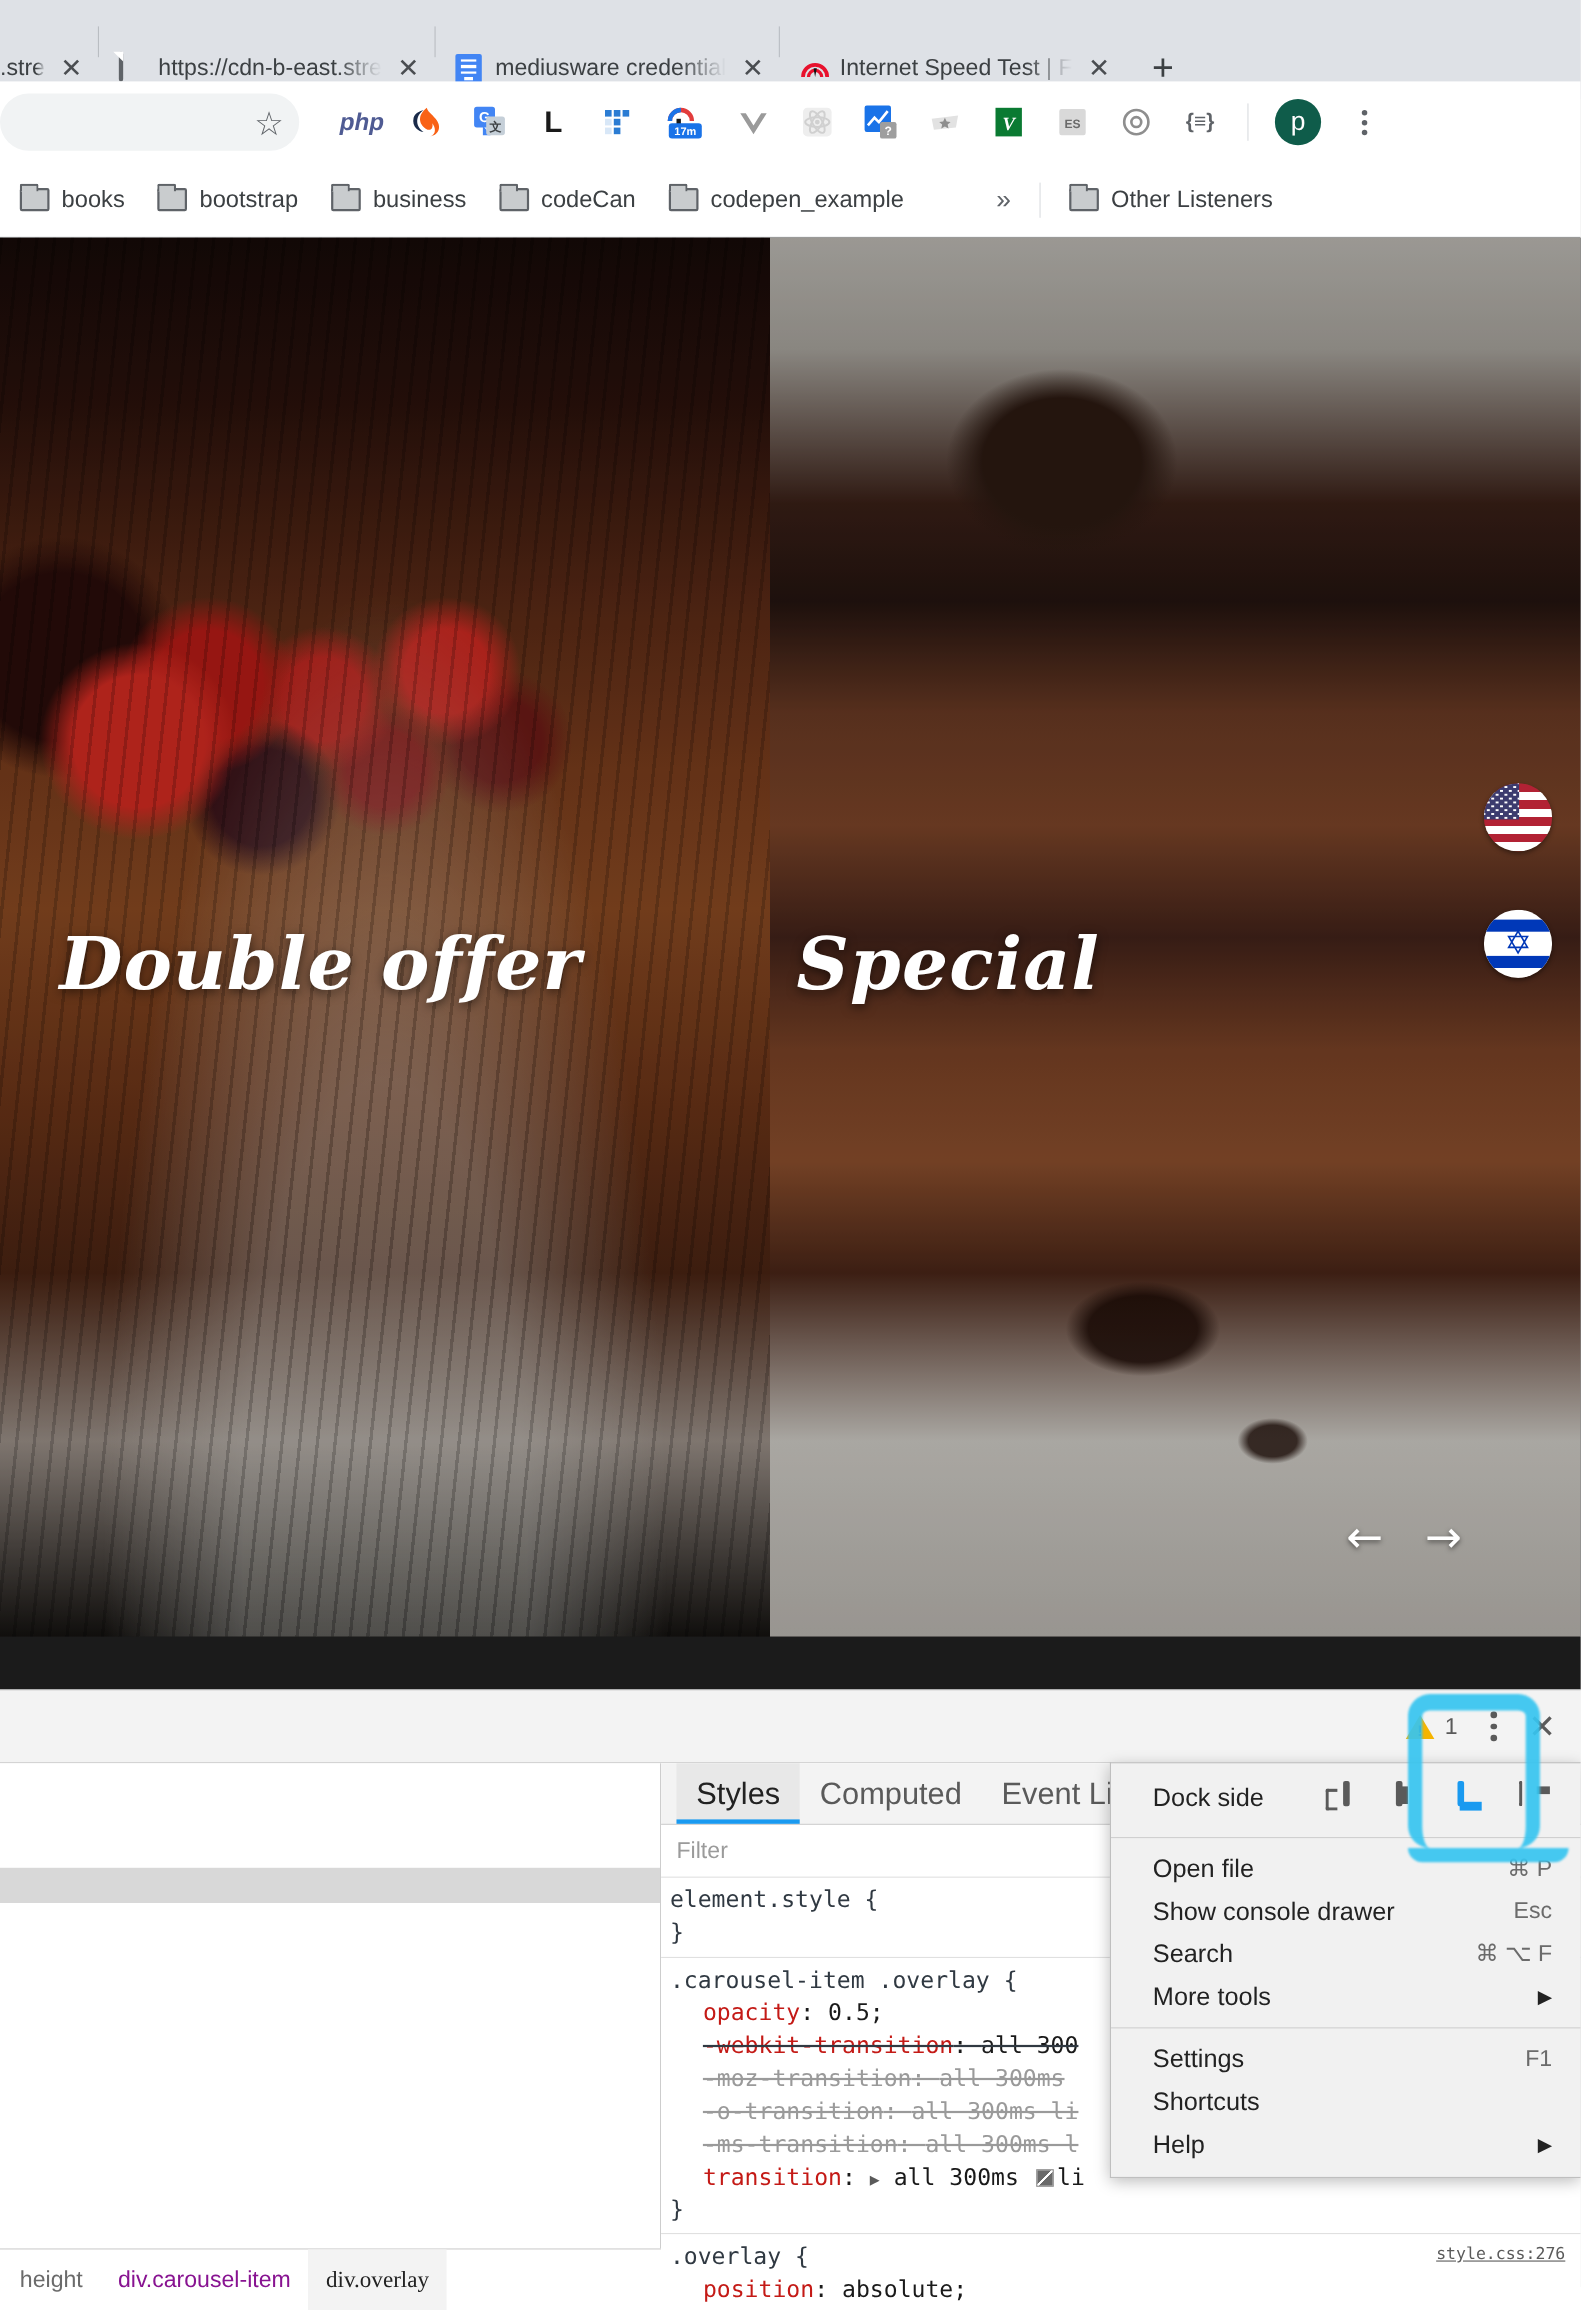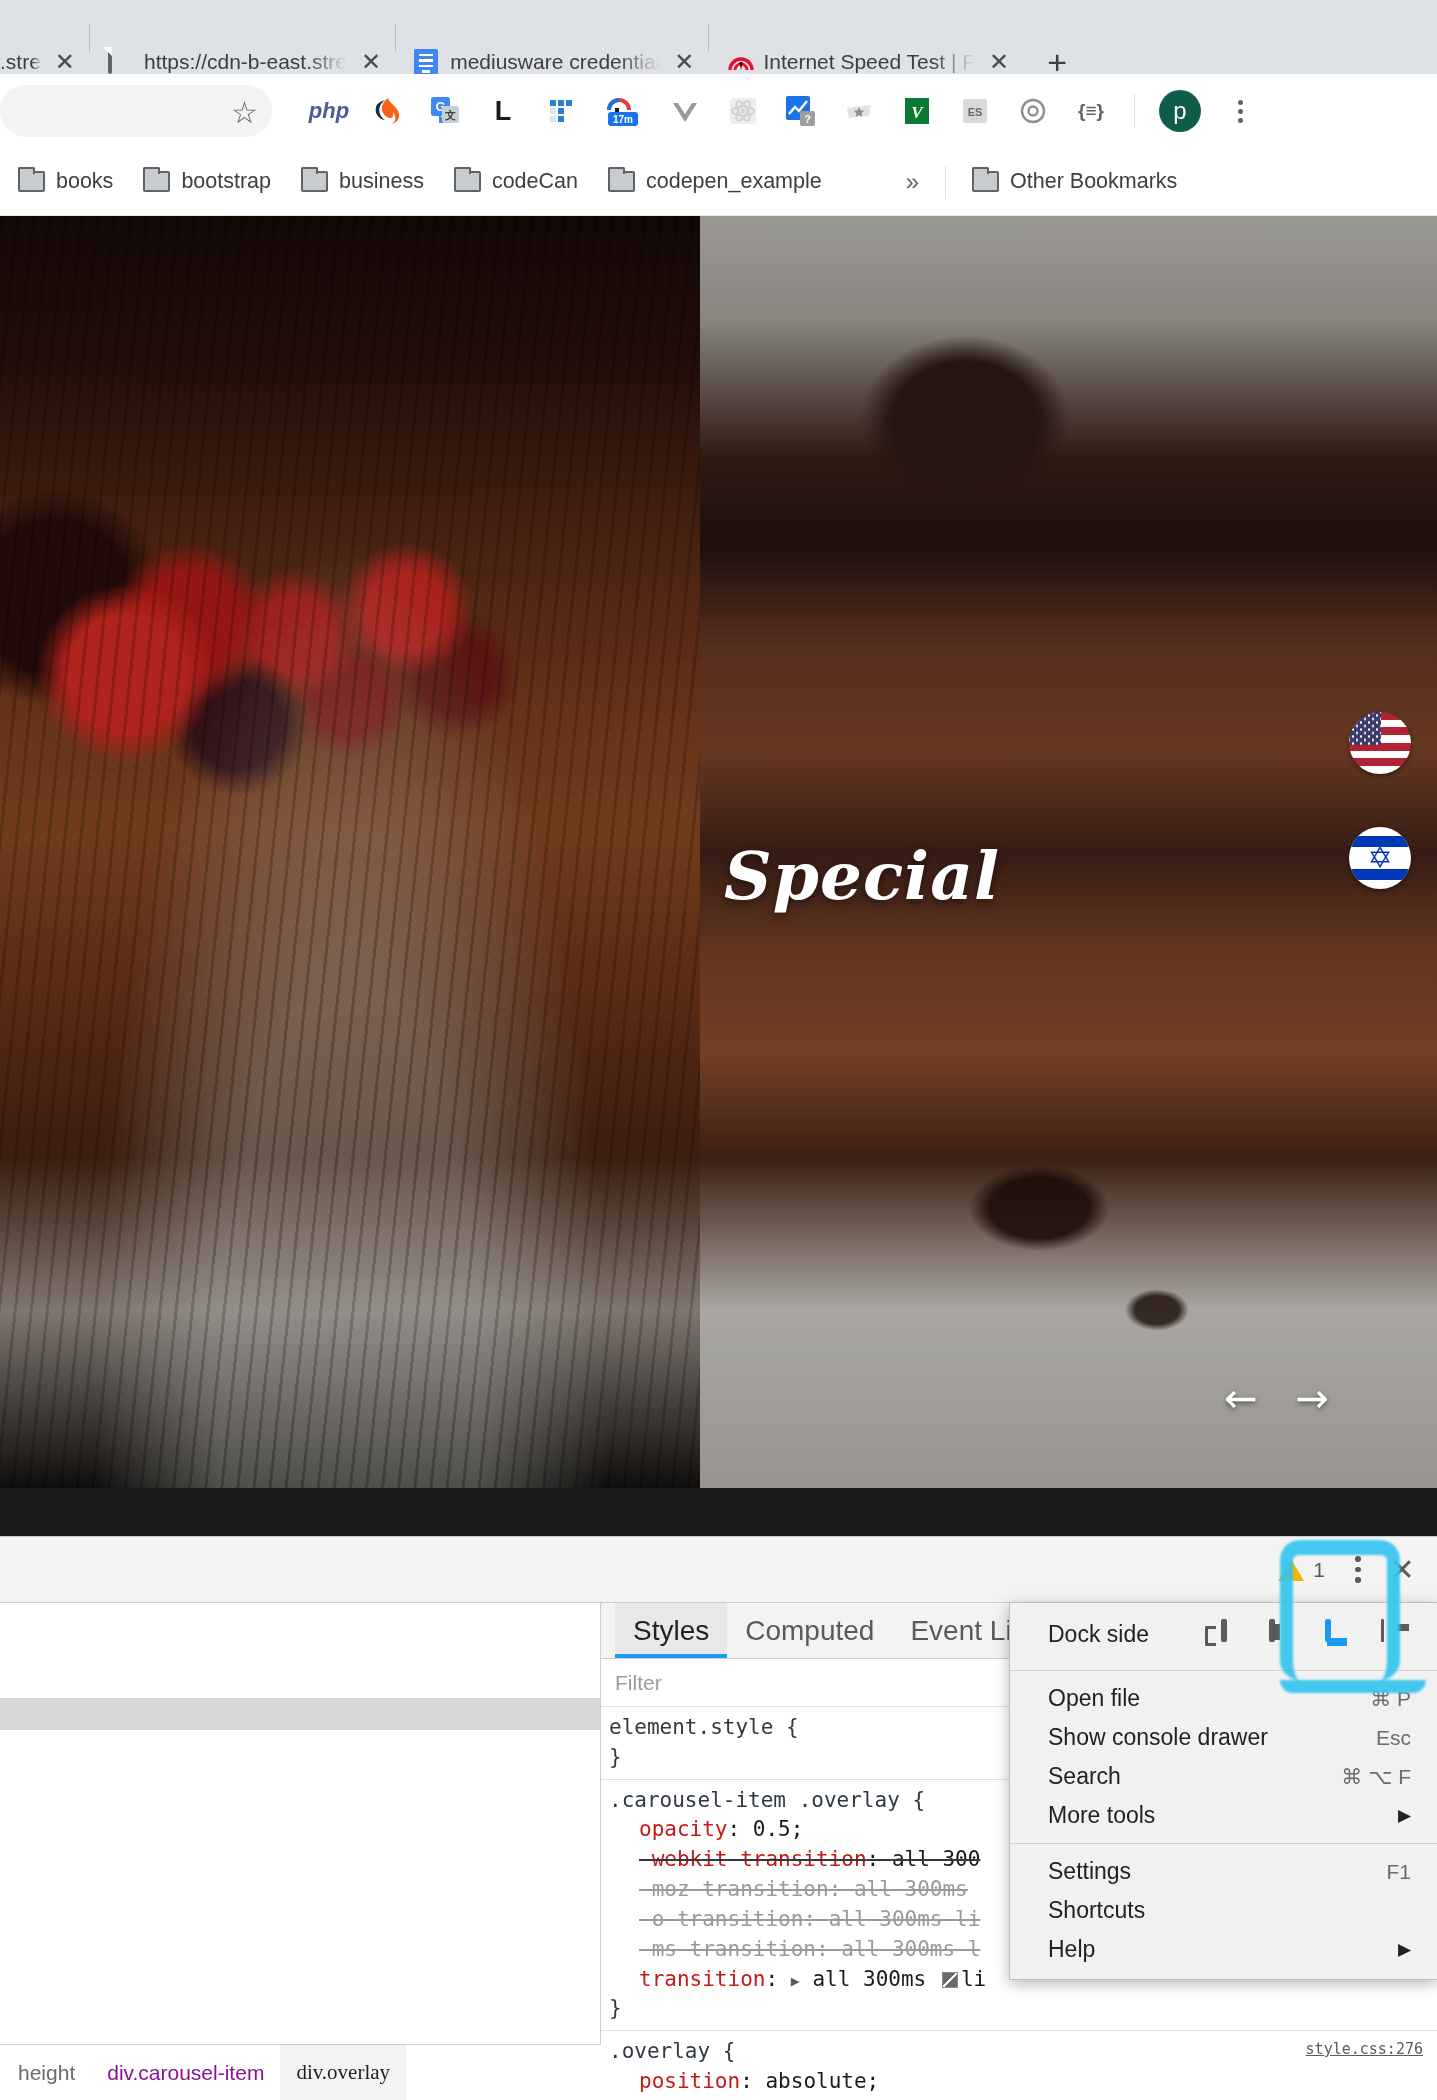--- a/index.html
+++ b/index.html
@@ -496,38 +496,39 @@
       <span>codeCan</span>
     </div>
     <div class="bm">
       <span class="folder"></span>
       <span>codepen_example</span>
     </div>
     <span class="chev-more">»</span>
     <span class="bm-sep"></span>
     <div class="bm">
       <span class="folder"></span>
-      <span>Other Bookmarks</span>
+      <span>Other Listeners</span>
     </div>
   </div>
 
   <div class="page">
     <div class="carousel">
 
       <div class="cslide left">
         <div class="cake-left"></div>
         <div class="overlay-dim"></div>
       </div>
 
       <div class="cslide right">
         <div class="cake-right"></div>
         <div class="overlay-dim"></div>
       </div>
     </div>
 
+    <div class="slide-title left">Double offer</div>
     <div class="slide-title right">Special</div>
 
     <div class="carousel-arrows">
       <span class="carr">←</span>
       <span class="carr">→</span>
     </div>
 
     <div class="page-footer"></div>
   </div>
 

